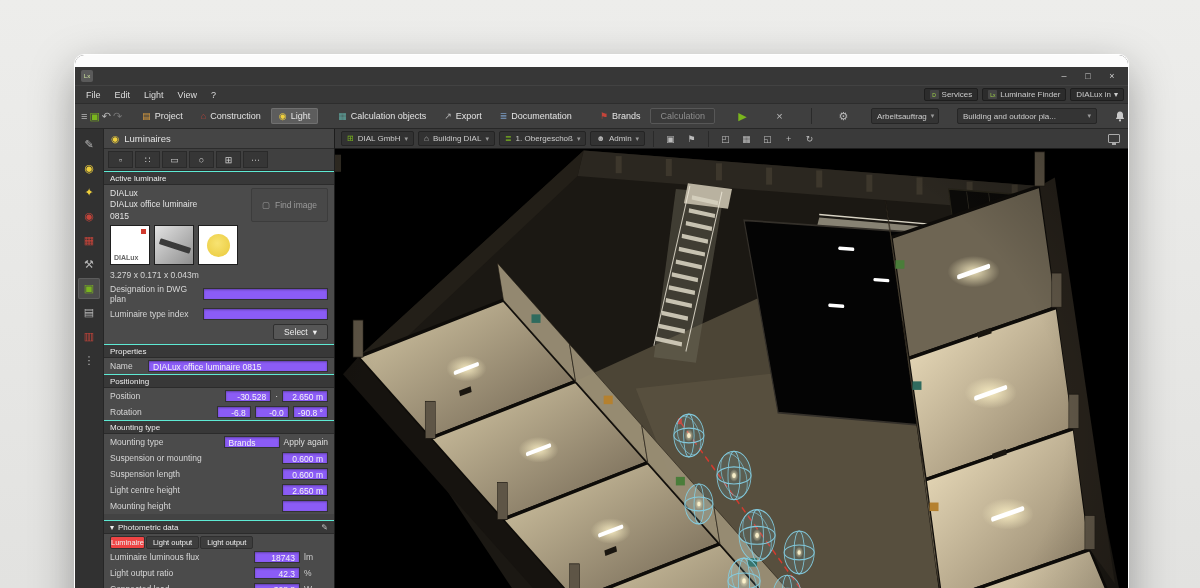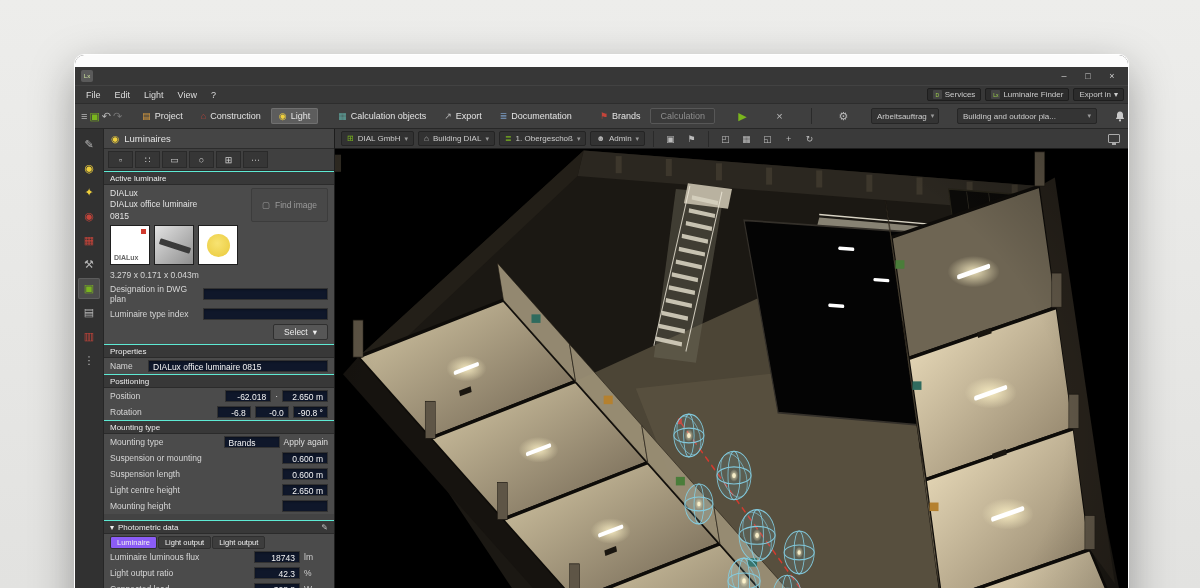--- a/index.html
+++ b/index.html
@@ -60,21 +60,21 @@
   .arrange-row{display:flex;gap:2px;padding:2px 4px;background:#404040;border-bottom:1px solid #2c2c2c;}
   .arr{width:25px;height:17px;background:#363636;border:1px solid #2a2a2a;display:flex;
     align-items:center;justify-content:center;color:#cfcfcf;font-size:9px;}
   .sechead{display:flex;align-items:center;gap:4px;height:14px;background:#383838;
     border-top:1px solid #5eead4;border-bottom:1px solid #2b2b2b;padding:0 6px;
     font-size:8px;color:#ececec;}
   .sechead .tailicon{margin-left:auto;font-size:8px;color:#bbbbbb;}
   .gap{height:6px;background:#434343;}
   .prow{display:flex;align-items:center;padding:2px 6px;gap:4px;}
   .plabel{flex:1;color:#d6d6d6;}
-  .pval{background:#0f172a;border:1px solid #323232;box-shadow:inset 0 1px 2px rgba(0,0,0,.3);
+  .pval{background:#8b5cf6;border:1px solid #323232;box-shadow:inset 0 1px 2px rgba(0,0,0,.3);
     padding:1px 4px;color:#f4f4f4;text-align:right;min-width:46px;height:12px;font-size:8.5px;}
   .pval.left{text-align:left;}
   .pval.grow{flex:1.3;}
   .pval.narrow{min-width:34px;}
   .unit{width:24px;color:#cfcfcf;}
   .btn{background:#565656;border:1px solid #2f2f2f;color:#eeeeee;font-size:8.5px;
     padding:2px 10px;border-radius:2px;display:inline-flex;gap:5px;align-items:center;}
   .btn.disabled{color:#9b9b9b;background:#484848;border-color:#3c3c3c;}
   .lum-info{display:flex;padding:3px 6px 0;}
   .lum-lines{flex:1;line-height:1.35;}
@@ -129,21 +129,21 @@
       <div class="chips">
         <div class="chip">
           <span class="mini">D</span>
           <span>Services</span>
         </div>
         <div class="chip">
           <span class="mini">Lx</span>
           <span>Luminaire Finder</span>
         </div>
         <div class="chip">
-          <span>Export in</span>
+          <span>DIALux in</span>
           <span class="chev">▾</span>
         </div>
       </div>
     </div>
 
     <div class="toolbar">
       <span class="tbicon">≡</span>
       <span class="tbicon c-green">▣</span>
       <span class="tbicon">↶</span>
       <span class="tbicon" style="color:#777">↷</span>
@@ -281,21 +281,21 @@
         <div class="prow">
           <span class="plabel" style="flex:0 0 34px">Name</span>
           <div class="pval grow left">DIALux office luminaire 0815</div>
         </div>
 
         <div class="sechead">
           <span>Positioning</span>
         </div>
         <div class="prow">
           <span class="plabel">Position</span>
-          <div class="pval">-62.018</div>
+          <div class="pval">-30.528</div>
           <span>·</span>
           <div class="pval">2.650 m</div>
         </div>
         <div class="prow">
           <span class="plabel">Rotation</span>
           <div class="pval narrow">-6.8</div>
           <div class="pval narrow">-0.0</div>
           <div class="pval narrow">-90.8 °</div>
         </div>
 
@@ -324,21 +324,21 @@
           <div class="pval"></div>
         </div>
 
         <div class="gap"></div>
         <div class="sechead">
           <span>▾</span>
           <span>Photometric data</span>
           <span class="tailicon">✎</span>
         </div>
         <div class="prow" style="gap:1px;padding-bottom:0">
-          <span class="btn" style="padding:1px 6px;font-size:7.5px;background:#8b5cf6">Luminaire</span>
+          <span class="btn" style="padding:1px 0;font-size:7.5px;background:#ef4444">Luminaire</span>
           <span class="btn" style="padding:1px 6px;font-size:7.5px;background:#3d3d3d">Light output</span>
           <span class="btn" style="padding:1px 6px;font-size:7.5px;background:#3d3d3d">Light output</span>
         </div>
         <div class="prow">
           <span class="plabel">Luminaire luminous flux</span>
           <div class="pval">18743</div>
           <span class="unit">lm</span>
         </div>
         <div class="prow">
           <span class="plabel">Light output ratio</span>

